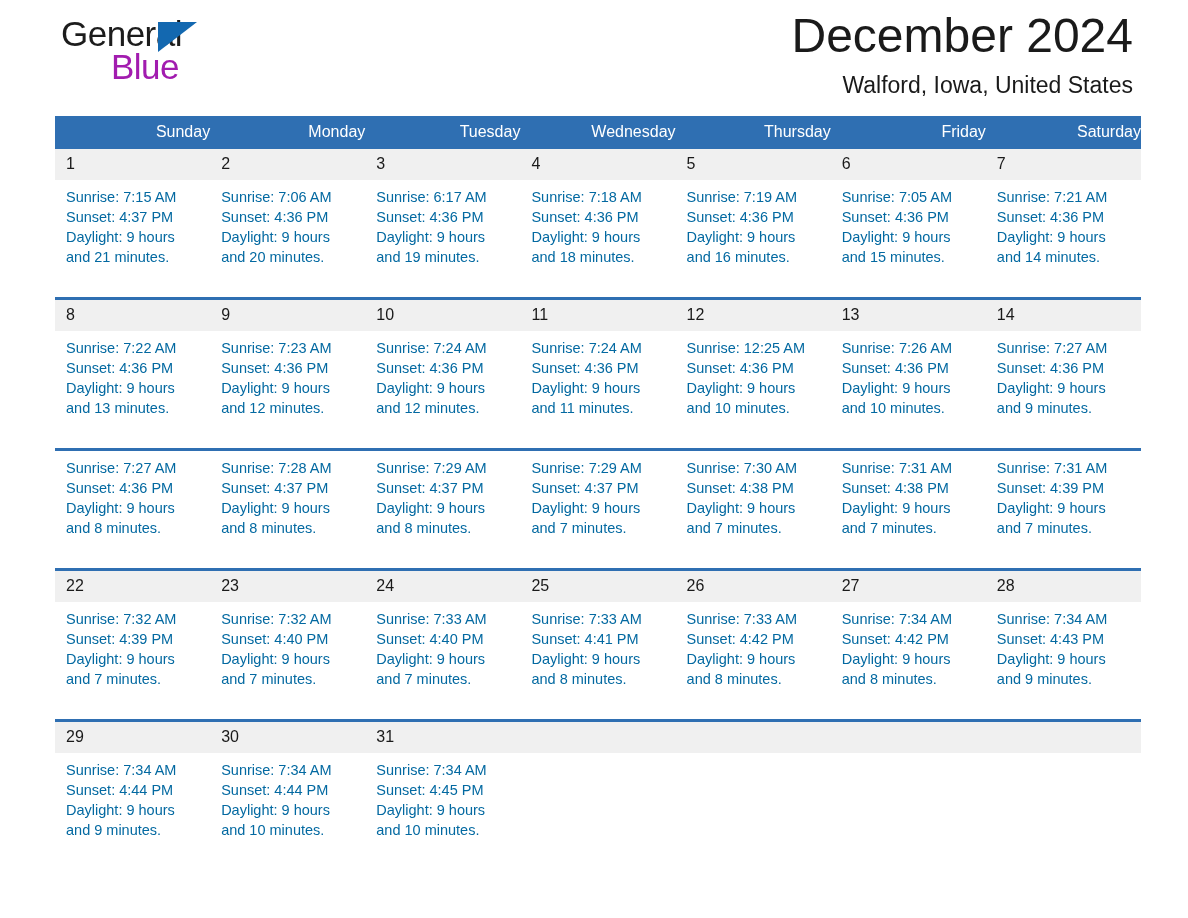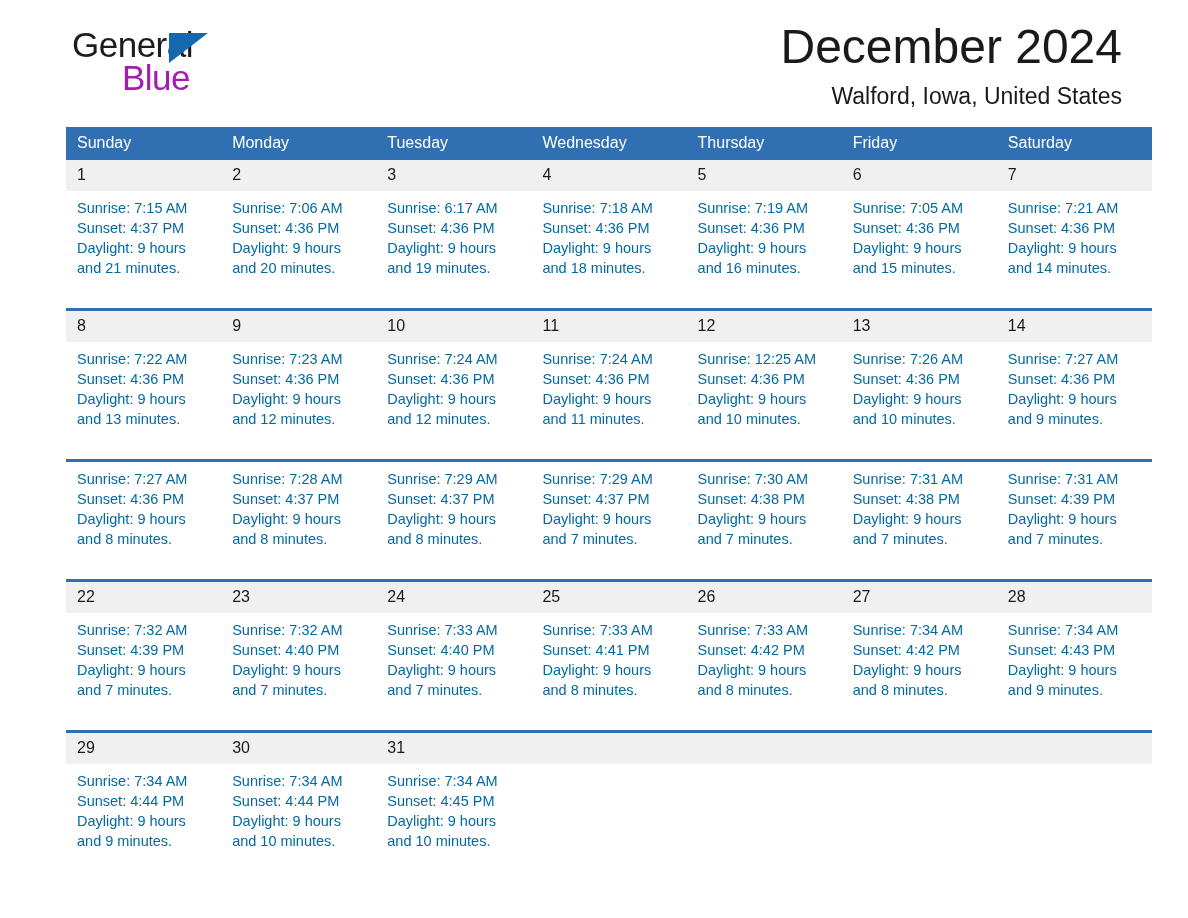--- a/index.html
+++ b/index.html
@@ -12,21 +12,21 @@
     height: 918px;
     font-family: "Liberation Sans", sans-serif;
     color: #1a1a1a;
     overflow: hidden;
   }
   .page {
     position: relative;
     width: 1188px;
     height: 796px;
     box-sizing: border-box;
-    padding: 15px;
+    padding: 4px;
   }
 
   
   .header {
     position: relative;
     height: 112px;
     margin: 0 51px 0 51px;
   }
   .brand {
     position: absolute;
@@ -94,21 +94,21 @@
     border-collapse: collapse;
     table-layout: fixed;
   }
   .calendar col { width: 155.14px; }
 
   .calendar thead th {
     background: #2f6fb2;
     color: #ffffff;
     font-size: 16px;
     font-weight: normal;
-    text-align: left;
+    text-align: right;
     padding: 7px 0 8px 11px;
     line-height: 18px;
   }
 
   .wk-sep td {
     padding: 0;
     height: 3px;
     background: #2f6fb2;
     line-height: 0;
     font-size: 0;

